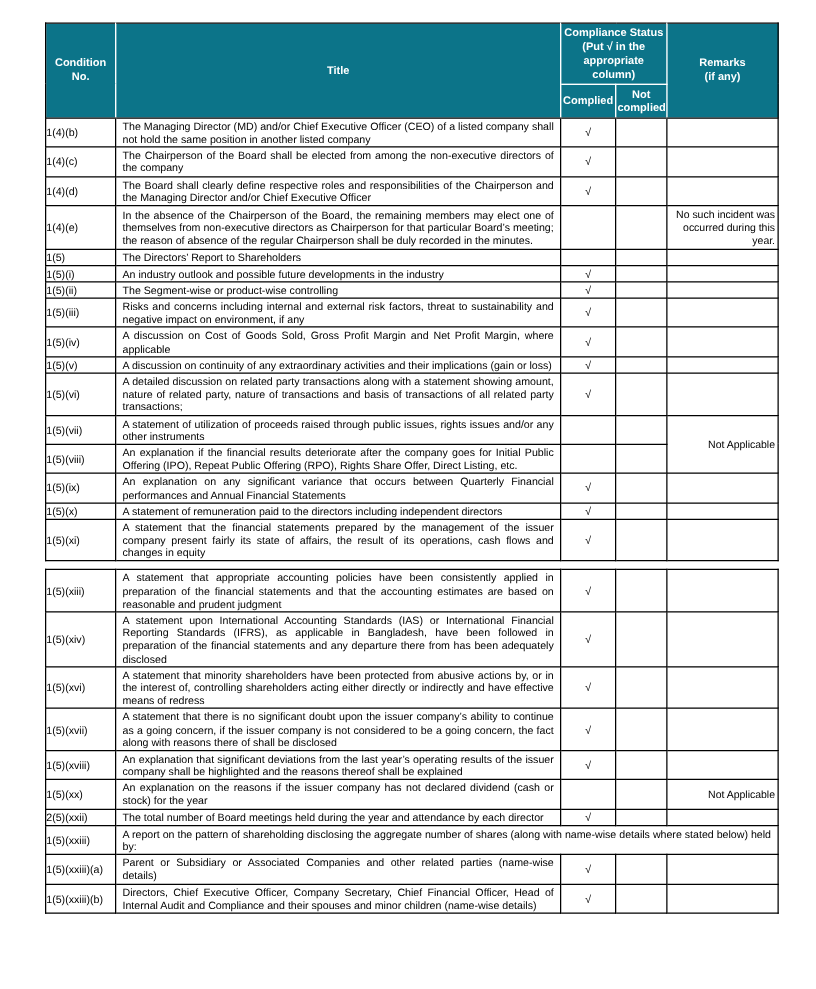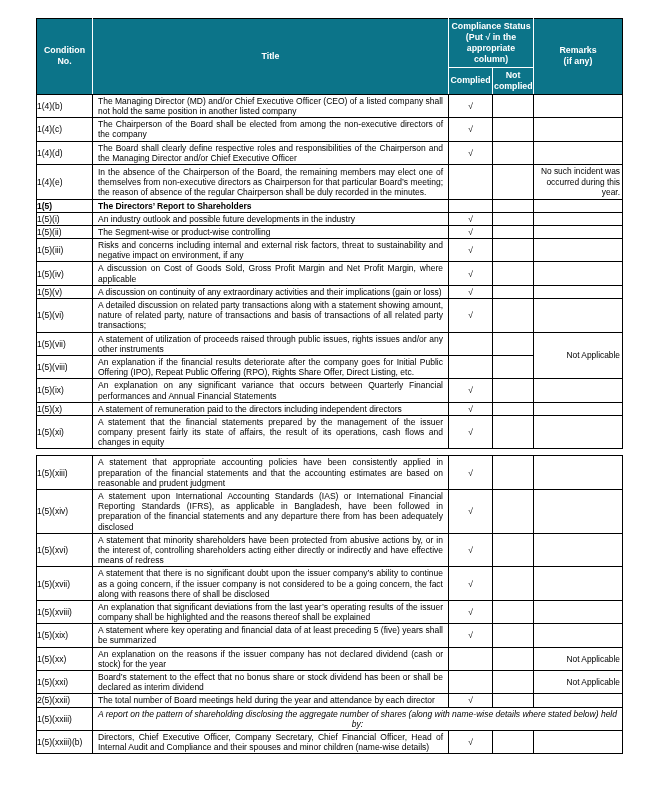--- a/index.html
+++ b/index.html
@@ -24,22 +24,22 @@
   th.ob-r{border-right-color:#000;margin-top:29px;} th.ob-b{border-bottom-color:#000;}
 
   tbody td{
     border:1px solid #000;font-size:8.5px;line-height:1.2;
     vertical-align:middle;padding:1px 3px;
   }
   td.cond{text-align:left;white-space:nowrap;padding:1px 0;}
   td.title{text-align:justify;padding:1px 5px;}
   td.mark{text-align:center;}
   td.remarks{text-align:right;font-size:8.4px;line-height:1.25;padding:1px 2px;}
-  .bold{font-weight:bold;margin-top:34px;}
-  td.span-title{text-align:center;padding:1px 5px;font-style:italic;}
+  .bold{font-weight:normal;margin-top:34px;}
+  td.span-title{text-align:left;padding:1px 5px;}
 </style>
 </head>
 <body>
 
 <div class="doc">
 
   <table>
     <colgroup>
       <col class="c-no">
         <col class="c-title">
@@ -217,52 +217,45 @@
           <td class="remarks"></td>
         </tr>
         <tr>
           <td class="cond">1(5)(xviii)</td>
           <td class="title">An explanation that significant deviations from the last year’s operating results of the issuer company shall be highlighted and the reasons thereof shall be explained</td>
           <td class="mark">√</td>
           <td class="mark"></td>
           <td class="remarks"></td>
         </tr>
         <tr>
-          <td class="cond">1(5)(xix)</td>
-          <td class="title">A statement where key operating and financial data of at least preceding 5 (five) years shall be summarized</td>
-          <td class="mark">√</td>
-          <td class="mark"></td>
-          <td class="remarks"></td>
-        </tr>
-        <tr>
           <td class="cond">1(5)(xx)</td>
           <td class="title">An explanation on the reasons if the issuer company has not declared dividend (cash or stock) for the year</td>
           <td class="mark"></td>
           <td class="mark"></td>
           <td class="remarks">Not Applicable</td>
         </tr>
         <tr>
-          <td class="cond">1(5)(xxi)</td>
-          <td class="title">Board’s statement to the effect that no bonus share or stock dividend has been or shall be declared as interim dividend</td>
-          <td class="mark"></td>
-          <td class="mark"></td>
-          <td class="remarks">Not Applicable</td>
-        </tr>
-        <tr>
           <td class="cond">2(5)(xxii)</td>
           <td class="title">The total number of Board meetings held during the year and attendance by each director</td>
           <td class="mark">√</td>
           <td class="mark"></td>
           <td class="remarks"></td>
         </tr>
         <tr>
           <td class="cond">1(5)(xxiii)</td>
           <td class="span-title" colspan="4">A report on the pattern of shareholding disclosing the aggregate number of shares (along with name-wise details where stated below) held by:</td>
         </tr>
         <tr>
+          <td class="cond">1(5)(xxiii)(a)</td>
+          <td class="title">Parent or Subsidiary or Associated Companies and other related parties (name-wise details)</td>
+          <td class="mark">√</td>
+          <td class="mark"></td>
+          <td class="remarks"></td>
+        </tr>
+        <tr>
           <td class="cond">1(5)(xxiii)(b)</td>
           <td class="title">Directors, Chief Executive Officer, Company Secretary, Chief Financial Officer, Head of Internal Audit and Compliance and their spouses and minor children (name-wise details)</td>
           <td class="mark">√</td>
           <td class="mark"></td>
           <td class="remarks"></td>
         </tr>
       </tbody>
   </table>
 
 </div>

